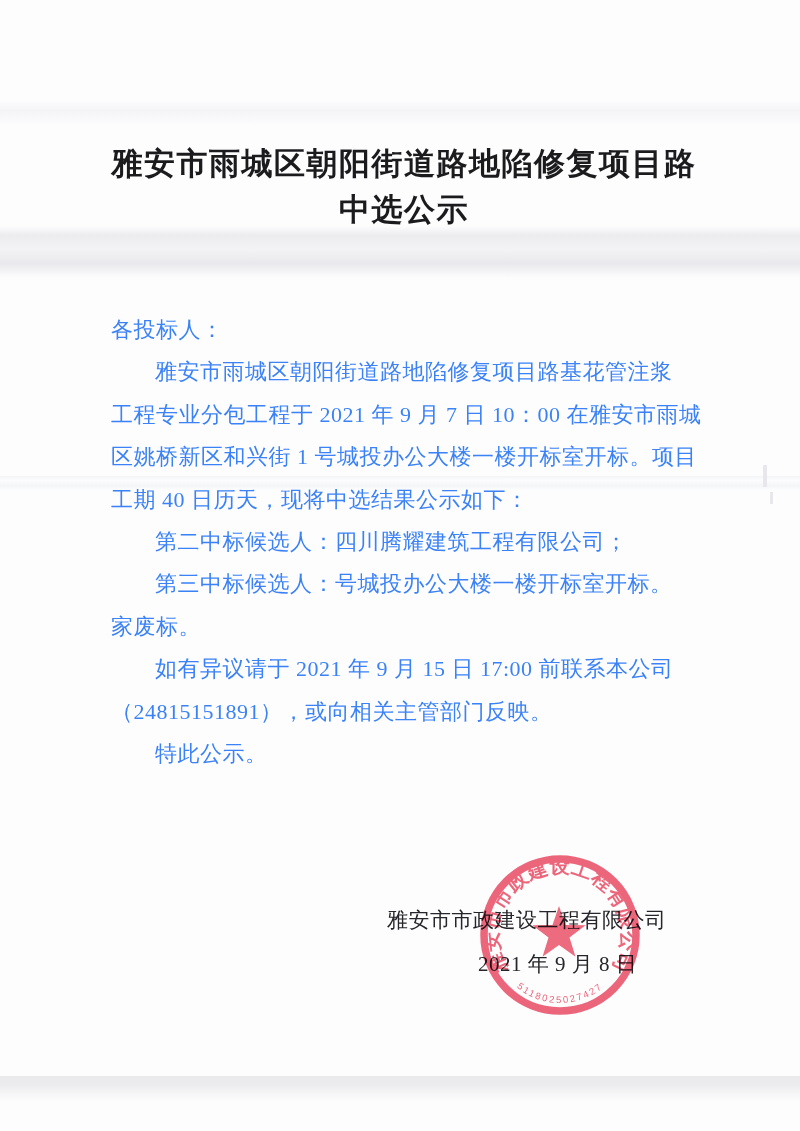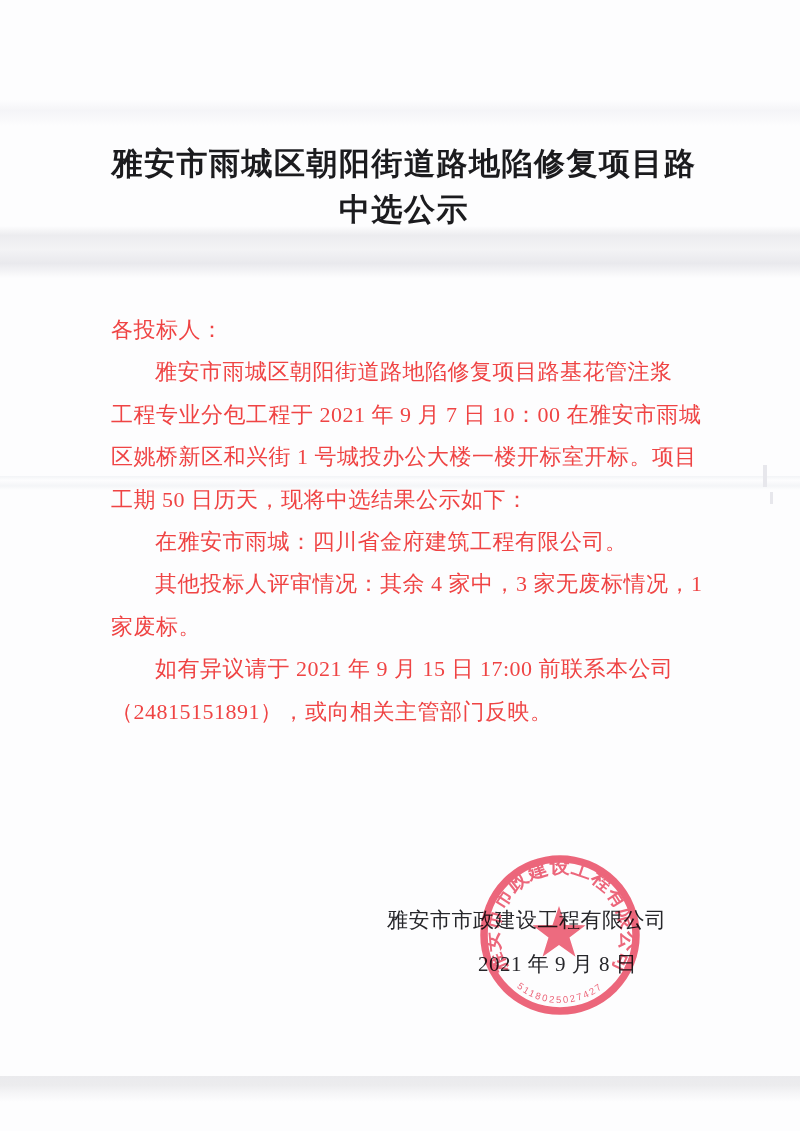--- a/index.html
+++ b/index.html
@@ -34,21 +34,21 @@
     font-size:31px;line-height:46px;
     letter-spacing:1.5px;
     color:#1b1b1e;
     white-space:nowrap;
   }
   .body-block{
     position:absolute;left:111px;top:309px;width:600px;z-index:2;
   }
   .body-line{
     font-size:22px;line-height:42.4px;
-    color:#ef4444;
+    color:#3b82f6;
     white-space:nowrap;
     letter-spacing:.5px;
   }
   .body-line.indent{padding-left:44px;font-family:Liberation Serif, serif;}
 
   .signature-company{
     position:absolute;left:387px;top:906px;
     font-size:21px;line-height:28px;letter-spacing:.5px;
     color:#26262a;z-index:2;white-space:nowrap;
   }
@@ -92,26 +92,27 @@
   <div class="title-block">
     <div class="title-line">雅安市雨城区朝阳街道路地陷修复项目路</div>
     <div class="title-line">中选公示</div>
   </div>
 
   <div class="body-block">
     <div class="body-line">各投标人：</div>
     <div class="body-line indent">雅安市雨城区朝阳街道路地陷修复项目路基花管注浆</div>
     <div class="body-line">工程专业分包工程于 2021 年 9 月 7 日 10：00 在雅安市雨城</div>
     <div class="body-line">区姚桥新区和兴街 1 号城投办公大楼一楼开标室开标。项目</div>
-    <div class="body-line">工期 50 日历天，现将中选结果公示如下：</div>
-    <div class="body-line indent">在雅安市雨城：四川省金府建筑工程有限公司。</div>
-    <div class="body-line indent">其他投标人评审情况：其余 4 家中，3 家无废标情况，1</div>
+    <div class="body-line">工期 40 日历天，现将中选结果公示如下：</div>
+    <div class="body-line indent">第二中标候选人：四川腾耀建筑工程有限公司；</div>
+    <div class="body-line indent">第三中标候选人：号城投办公大楼一楼开标室开标。</div>
     <div class="body-line">家废标。</div>
     <div class="body-line indent">如有异议请于 2021 年 9 月 15 日 17:00 前联系本公司</div>
     <div class="body-line">（24815151891），或向相关主管部门反映。</div>
+    <div class="body-line indent">特此公示。</div>
   </div>
 
   <div class="signature-company">雅安市市政建设工程有限公司</div>
   <div class="signature-date">2021 年 9 月 8 日</div>
 
   <svg class="seal" viewBox="0 0 170 170" xmlns="http://www.w3.org/2000/svg" aria-hidden="true">
     <defs>
       <path id="seal-arc" d="M 28.8 111.2 A 62 62 0 1 1 141.2 111.2" fill="none"></path>
       <path id="seal-num-arc" d="M 36.9 133.1 A 68 68 0 0 0 133.1 133.1" fill="none"></path>
     </defs>

